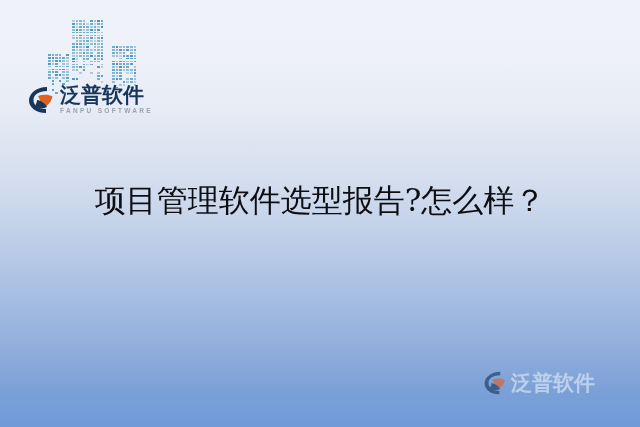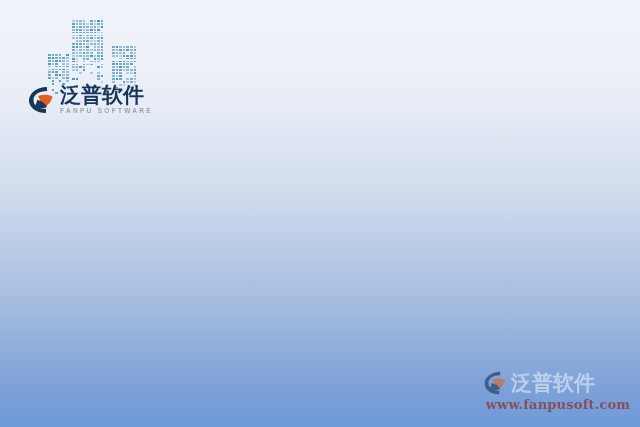--- a/index.html
+++ b/index.html
@@ -438,31 +438,31 @@
         <path d="M22 30 C30 31 38 36 42 44 C34 48 24 47 18 42
                  C20 38 22 34 22 30 Z" fill="#17365d"></path>
       </svg>
     </span>
     <span id="brand-text">
       <span id="brand-cn">泛普软件</span>
       <span id="brand-en">FANPU SOFTWARE</span>
     </span>
   </div>
 
+  <div id="headline">项目管理软件选型报告?怎么样？</div>
 
   <div id="watermark">
     <div id="wm-row">
       <span id="wm-mark">
         <svg viewBox="0 0 60 60" width="26" height="26" aria-hidden="true">
           <path d="M42 4 C20 4 6 18 6 31 C6 44 19 56 40 56 L40 48
                    C25 48 15 41 15 30 C15 19 26 12 42 12 Z" fill="#23456f"></path>
           <path d="M24 22 C34 18 46 19 53 23 C50 36 41 45 28 47
                    C31 38 28 29 24 22 Z" fill="#d4693a"></path>
           <path d="M22 30 C30 31 38 36 42 44 C34 48 24 47 18 42
                    C20 38 22 34 22 30 Z" fill="#23456f"></path>
         </svg>
       </span>
       <span id="wm-cn">泛普软件</span>
     </div>
-    <div id="wm-url">www.fanpusoft.com</div>
   </div>
 
 </div>
 
 </body></html>

